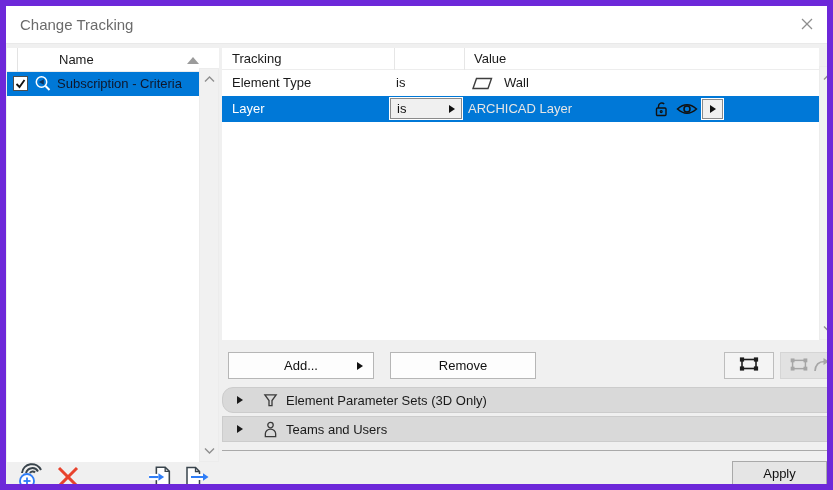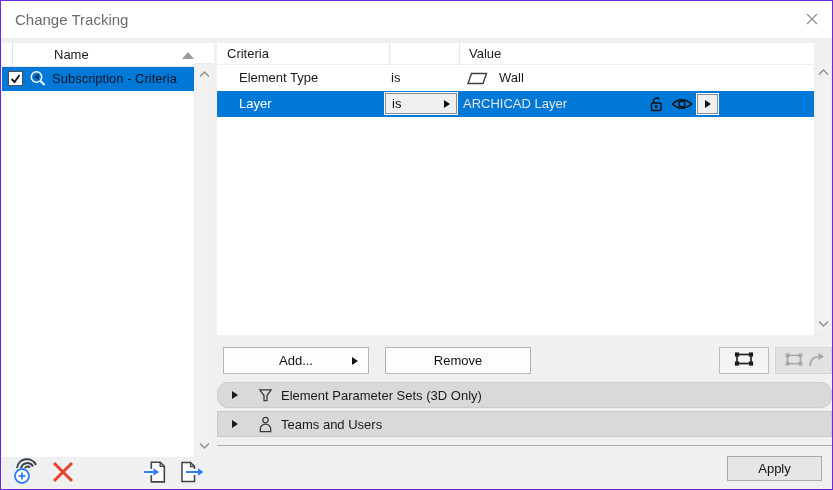--- a/index.html
+++ b/index.html
@@ -1,18 +1,18 @@
 <!DOCTYPE html>
 <html><head>
 <meta charset="utf-8">
 <style>
   * { margin:0; padding:0; box-sizing:border-box; }
   html,body { width:833px; height:490px; background:#cfcfcf; font-family:"Liberation Sans", sans-serif; }
   #dialog { position:relative; width:833px; height:490px; background:#f0f0f0;
-            border:1px solid #6d28d9; overflow:hidden; font-size:13px; color:#1a1a1a; }
+            border:6px solid #6d28d9; overflow:hidden; font-size:13px; color:#1a1a1a; }
 
   
   .titlebar { position:absolute; left:0; top:0; width:100%; height:38px; background:#ffffff;
               border-bottom:1px solid #e9e9e9; }
   .title { position:absolute; left:14px; top:0; line-height:38px; font-size:15px; color:#6b6b6b; }
   .close-btn { position:absolute; right:8px; top:7px; width:24px; height:24px;
                display:flex; align-items:center; justify-content:center; cursor:default; }
 
   
   .left-panel { position:absolute; left:1px; top:42px; width:212px; height:414px; background:#ffffff; }
@@ -41,21 +41,21 @@
   
   .crit-table { position:absolute; left:216px; top:42px; width:597px; height:292px; background:#ffffff; }
   .ct-header { position:absolute; left:0; top:0; width:100%; height:22px; border-bottom:1px solid #ededed; }
   .ct-h-crit { position:absolute; left:10px; line-height:22px; }
   .ct-h-val  { position:absolute; left:252px; line-height:22px; }
   .ct-sep1 { position:absolute; left:172px; top:0; width:1px; height:22px; background:#e6e6e6; }
   .ct-sep2 { position:absolute; left:242px; top:0; width:1px; height:22px; background:#e6e6e6; }
   .ct-row { position:absolute; left:0; width:100%; height:26px; }
   .ct-row1 { top:22px; }
   .ct-row2 { top:48px; background:#0078d7; color:#ffffff; }
-  .ct-crit { position:absolute; left:10px; line-height:26px;margin-left:12px; }
+  .ct-crit { position:absolute; left:10px; line-height:26px; }
   .ct-op   { position:absolute; left:174px; line-height:26px; }
   .ct-valtext { position:absolute; left:282px; line-height:26px; }
   .wall-ic { position:absolute; left:248px; top:6px; }
   .op-dropdown { position:absolute; left:168px; top:2px; width:72px; height:21px;
                  background:#f0f0f0; border:1px solid #8a8a8a; box-shadow:0 0 0 1px #ffffff;
                  display:flex; align-items:center; justify-content:space-between;
                  padding:0 6px; color:#111; }
   .ct-val2 { position:absolute; left:246px; line-height:26px; color:#e5e5e5; }
   .row-ic-unlock { position:absolute; left:430px; top:4px; }
   .row-ic-eye    { position:absolute; left:454px; top:6px; }
@@ -145,21 +145,21 @@
       <div class="vs-down">
         <svg width="11" height="7" viewBox="0 0 11 7">
             <polyline points="1,1.5 5.5,6 10,1.5" fill="none" stroke="#8f8f8f" stroke-width="1.4"></polyline>
           </svg>
       </div>
     </div>
   </div>
 
   <div class="crit-table">
     <div class="ct-header">
-      <div class="ct-h-crit">Criteria</div>
+      <div class="ct-h-crit">Tracking</div>
       <div class="ct-sep1"></div>
       <div class="ct-sep2"></div>
       <div class="ct-h-val">Value</div>
     </div>
 
     <div class="ct-row ct-row1">
       <div class="ct-crit">Element Type</div>
       <div class="ct-op">is</div>
       <div class="wall-ic">
         <svg width="24" height="15" viewBox="0 0 24 15">

